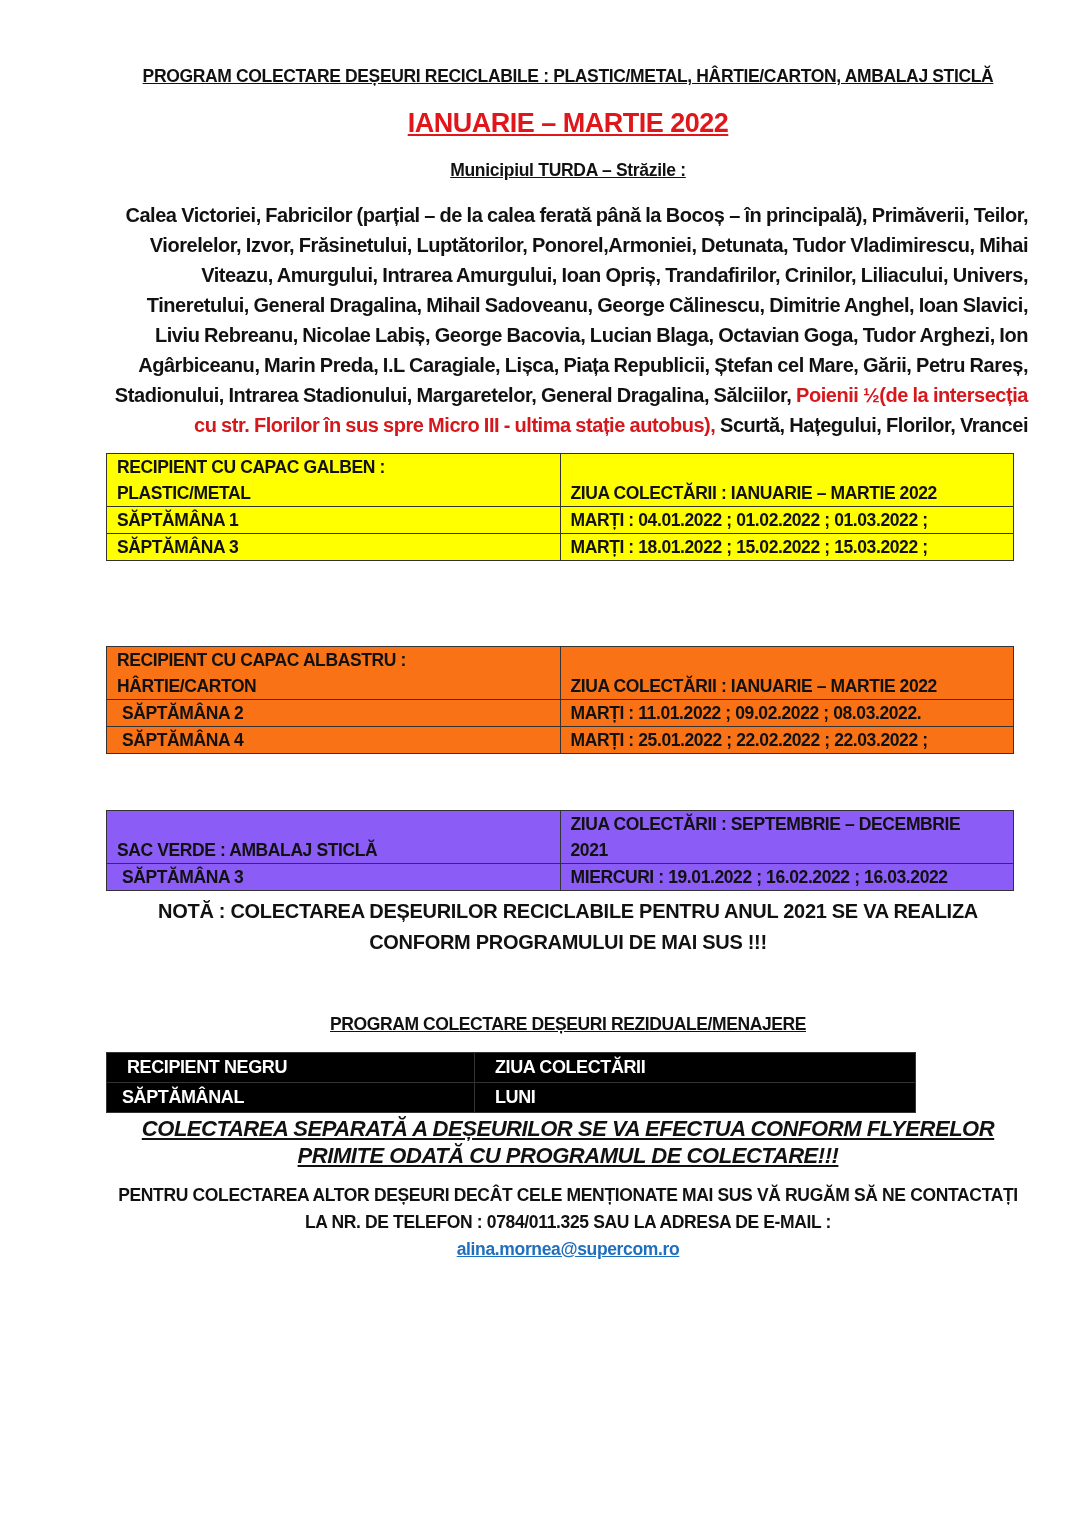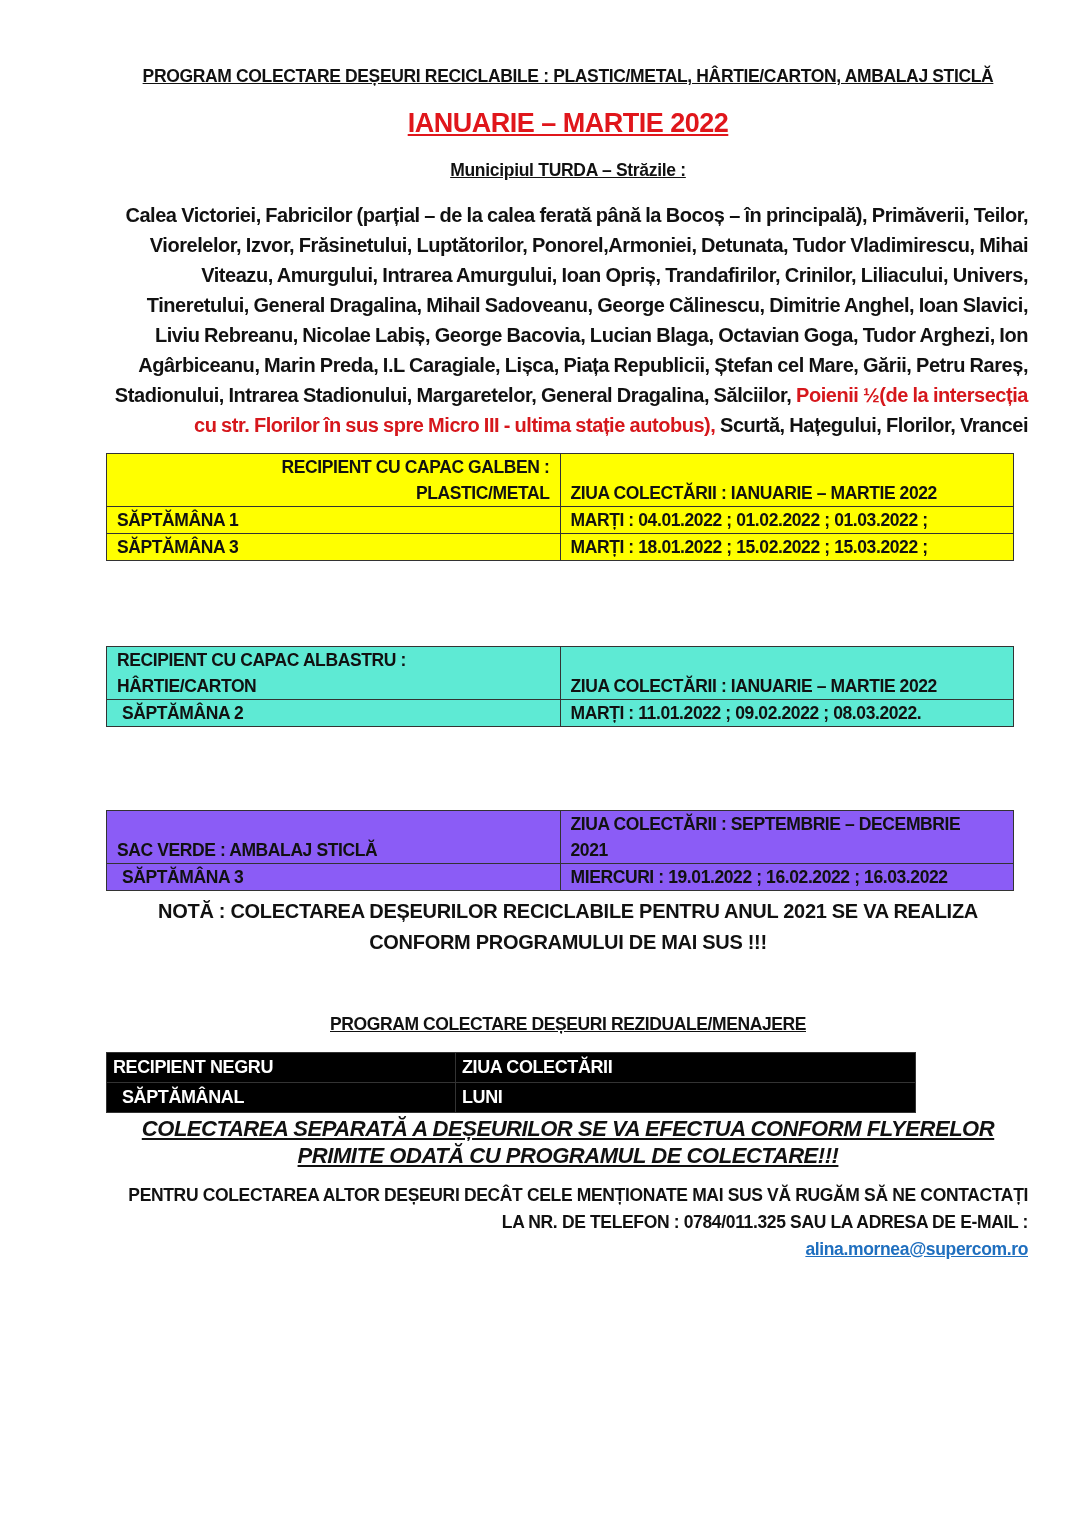--- a/index.html
+++ b/index.html
@@ -77,21 +77,21 @@
     table.sched td {
       border: 1px solid #333;
       padding: 0 10px;
       height: 26px;
       vertical-align: bottom;
       line-height: 26px;
       width: 50%;
     }
     table.sched td.c1 { width: 420px; }
     .yellow td { background: #ffff00; }
-    .blue td { background: #5eead4; }
+    .blue td { background: #f97316; }
     .green td { background: #8b5cf6; }
     .indent { padding-left: 15px !important; }
 
     .note {
       position: absolute;
       left: 0; width: 1120px;
       top: 896px;
       text-align: center;
       font-size: 20px;
       font-weight: bold;
@@ -116,41 +116,41 @@
       border-collapse: collapse;
       background: #000;
       color: #fff;
       font-size: 18px;
       font-weight: bold;
       letter-spacing: -0.4px;
     }
     table.black td {
       border: 1px solid #333;
       height: 29px;
-      padding: 0 6px;
+      padding: 0 20px;
       line-height: 29px;
     }
     table.black td.c1 { width: 327px; }
     .italic-note {
       position: absolute;
       left: 100px; width: 920px;
       top: 1116px;
       text-align: center;
       font-size: 22px;
       font-weight: bold;
       font-style: italic;
       text-decoration: underline;
       line-height: 26.5px;
       letter-spacing: -0.45px;
     }
     .contact {
       position: absolute;
       left: 100px; width: 920px;
       top: 1182px;
-      text-align: right;
+      text-align: center;
       font-size: 17.5px;
       font-weight: bold;
       line-height: 27px;
       letter-spacing: -0.35px;
     }
     .contact a {
       color: #1f6fbf;
       text-decoration: underline;
     }
   </style>
@@ -161,21 +161,21 @@
 
   <div class="title-main">PROGRAM COLECTARE DEȘEURI RECICLABILE : PLASTIC/METAL, HÂRTIE/CARTON, AMBALAJ STICLĂ</div>
   <div class="period-title">IANUARIE – MARTIE 2022</div>
   <div class="subtitle">Municipiul TURDA – Străzile :</div>
 
   <div class="streets"><span>Calea Victoriei, Fabricilor (parțial – de la calea ferată până la Bocoș – în principală), Primăverii, Teilor, Viorelelor, Izvor, Frăsinetului, Luptătorilor, Ponorel,Armoniei, Detunata, Tudor Vladimirescu, Mihai Viteazu, Amurgului, Intrarea Amurgului, Ioan Opriș, Trandafirilor, Crinilor, Liliacului, Univers, Tineretului, General Dragalina, Mihail Sadoveanu, George Călinescu, Dimitrie Anghel, Ioan Slavici, Liviu Rebreanu, Nicolae Labiș, George Bacovia, Lucian Blaga, Octavian Goga, Tudor Arghezi, Ion Agârbiceanu, Marin Preda, I.L Caragiale, Lișca, Piața Republicii, Ștefan cel Mare, Gării, Petru Rareș, Stadionului, Intrarea Stadionului, Margaretelor, General Dragalina, Sălciilor, </span><span class="red">Poienii ½(de la intersecția cu str. Florilor în sus spre Micro III -  ultima stație autobus),</span><span> Scurtă, Hațegului, Florilor, Vrancei</span></div>
 
   <table class="sched yellow" style="top:453px;">
     <tbody>
         <tr>
-      <td class="c1" style="line-height:26px;text-align:right;">
+      <td class="c1" style="line-height:26px;">
         <div>RECIPIENT CU CAPAC GALBEN :</div>
         <div>PLASTIC/METAL</div>
       </td>
       <td>ZIUA COLECTĂRII : IANUARIE – MARTIE 2022</td>
     </tr>
     <tr>
       <td class="c1">SĂPTĂMÂNA 1</td>
       <td>MARȚI : 04.01.2022 ; 01.02.2022 ; 01.03.2022 ;</td>
     </tr>
     <tr>
@@ -191,20 +191,24 @@
       <td class="c1">
         <div>RECIPIENT CU CAPAC ALBASTRU :</div>
         <div>HÂRTIE/CARTON</div>
       </td>
       <td>ZIUA COLECTĂRII : IANUARIE – MARTIE 2022</td>
     </tr>
     <tr>
       <td class="c1 indent">SĂPTĂMÂNA 2</td>
       <td>MARȚI : 11.01.2022 ; 09.02.2022 ; 08.03.2022.</td>
     </tr>
+    <tr>
+      <td class="c1 indent">SĂPTĂMÂNA 4</td>
+      <td>MARȚI : 25.01.2022 ; 22.02.2022 ; 22.03.2022 ;</td>
+    </tr>
   </tbody>
     </table>
 
   <table class="sched green" style="top:810px;">
     <tbody>
         <tr>
       <td class="c1">SAC VERDE : AMBALAJ STICLĂ</td>
       <td>
         <div>ZIUA COLECTĂRII : SEPTEMBRIE – DECEMBRIE</div>
         <div>2021</div>

